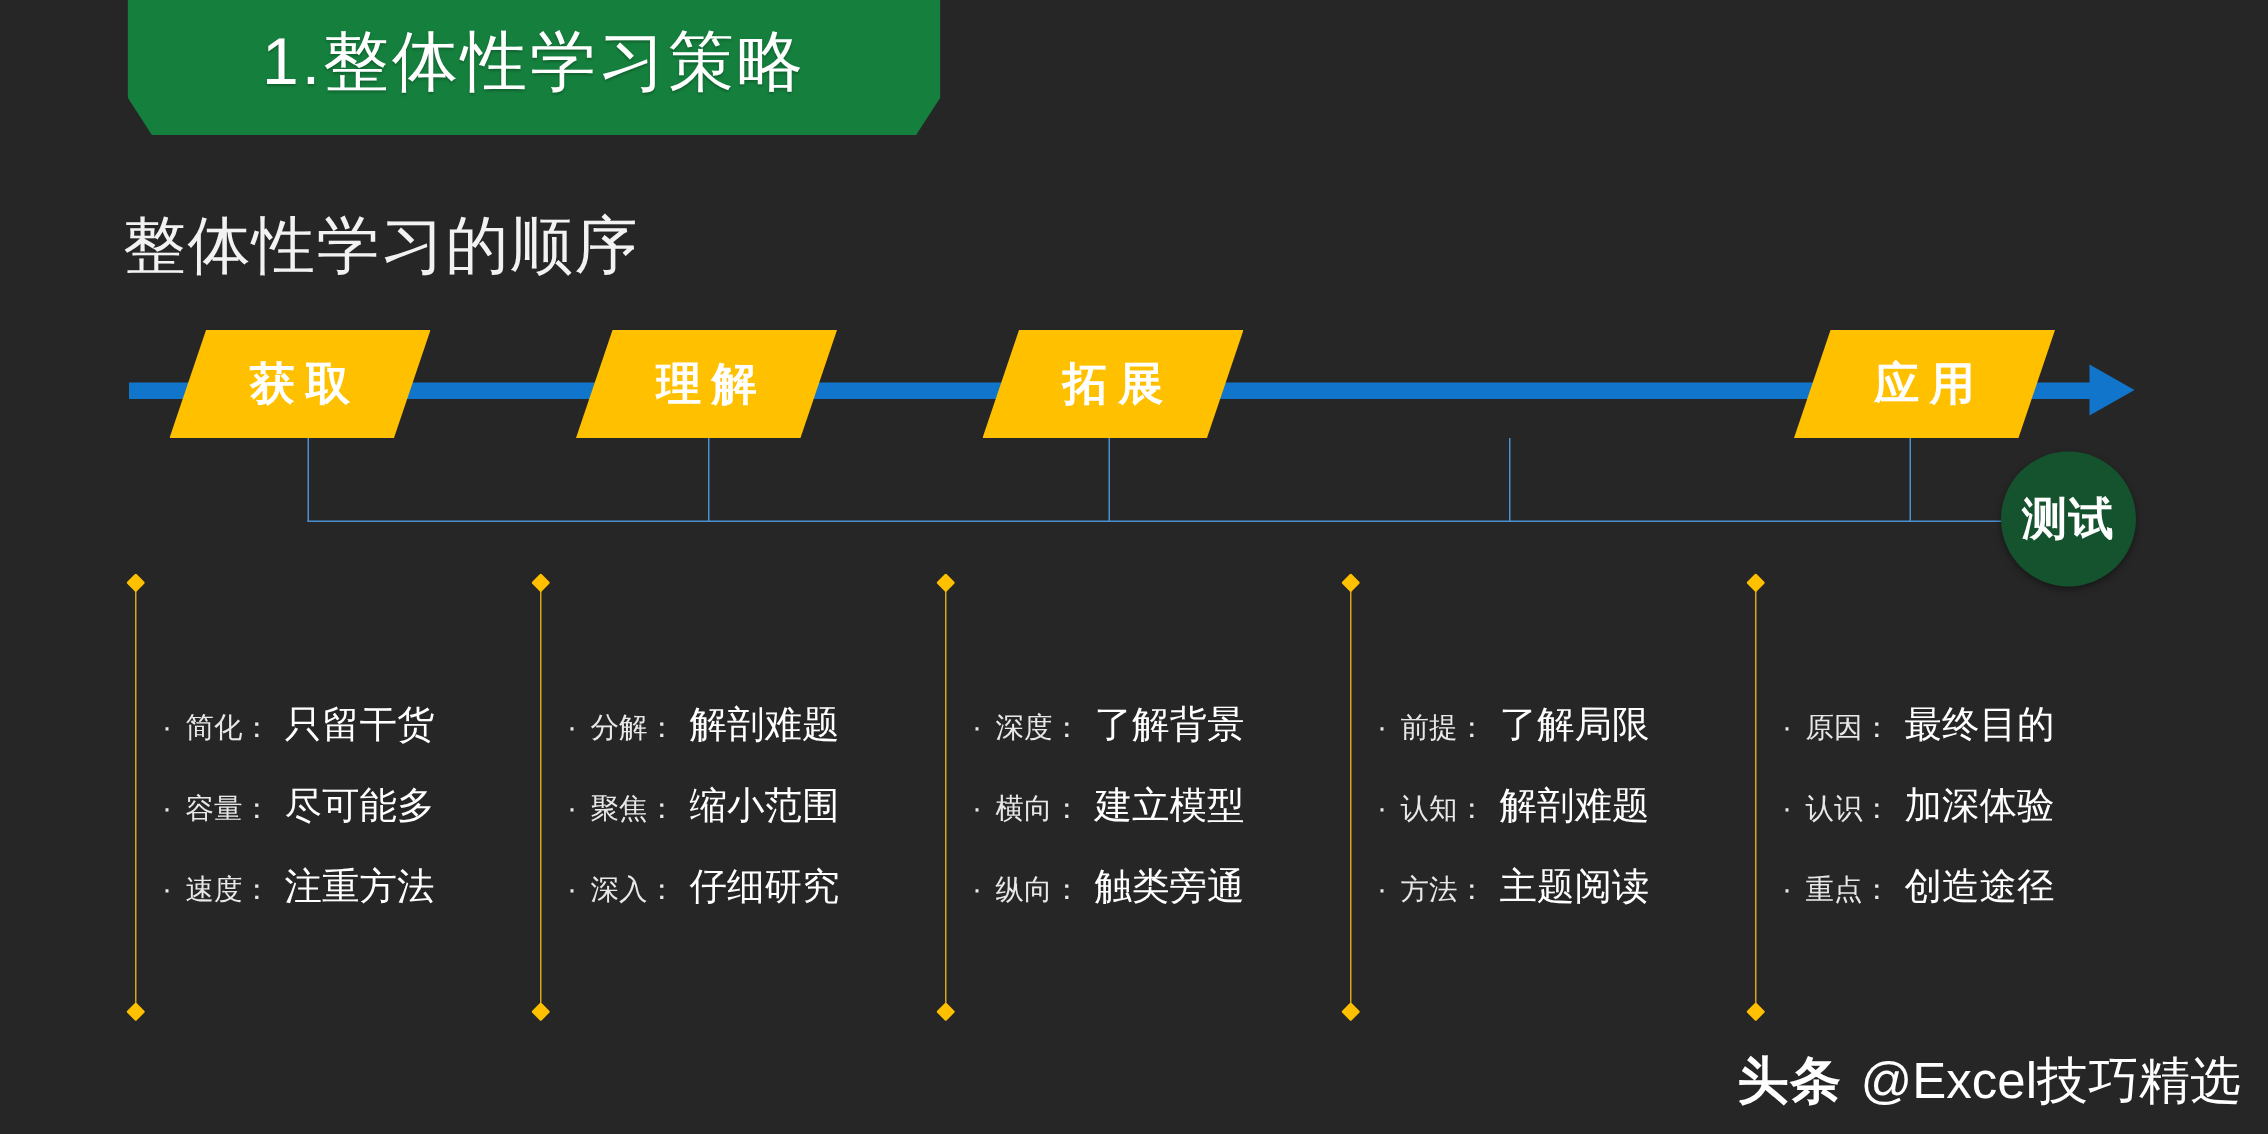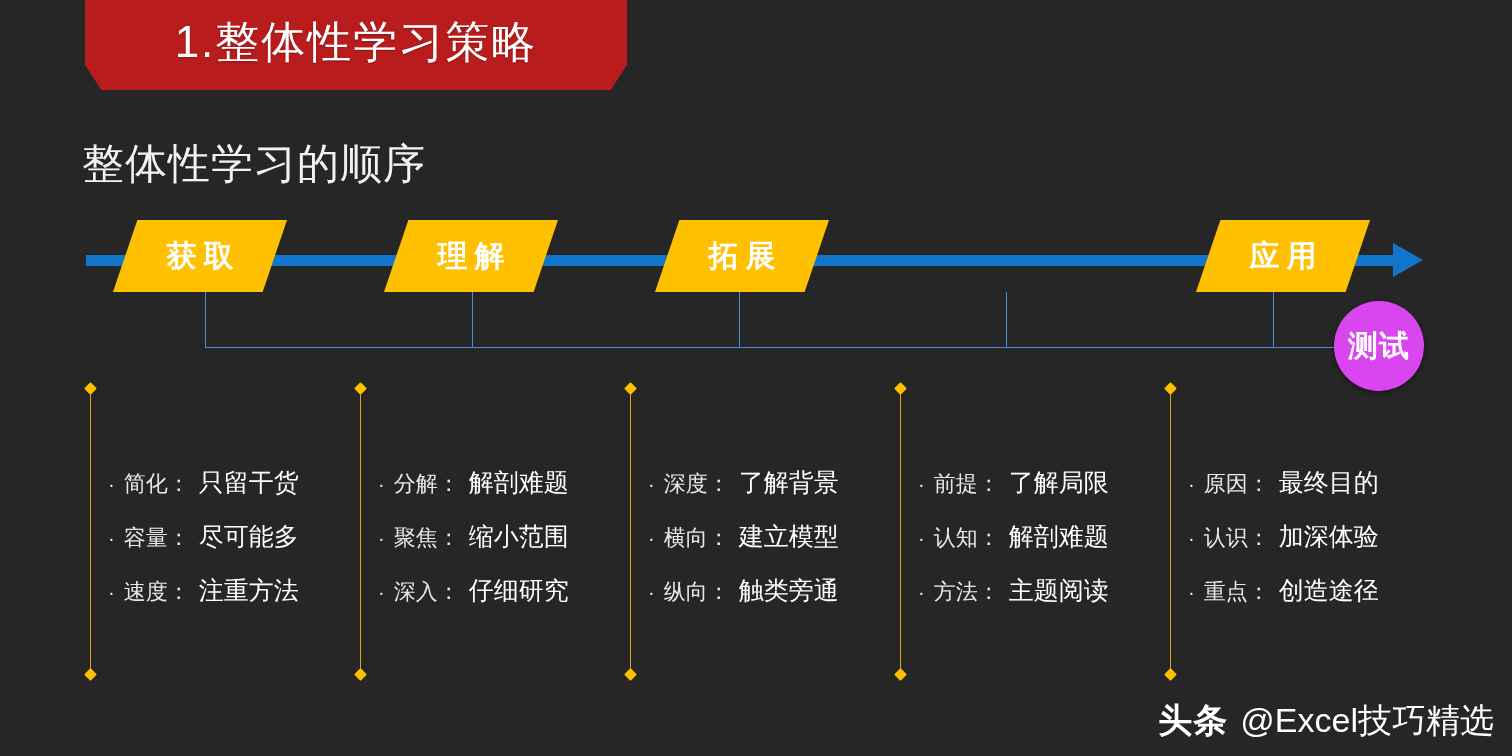--- a/index.html
+++ b/index.html
@@ -18,21 +18,21 @@
     overflow: hidden;
   }
 
   
   #title-banner {
     position: absolute;
     left: 85px;
     top: 0px;
     width: 542px;
     height: 90px;
-    background: #b91c1c;
+    background: #15803d;
     -webkit-clip-path: polygon(0 0, 100% 0, 100% 72%, 97% 100%, 3% 100%, 0 72%);
     clip-path: polygon(0 0, 100% 0, 100% 72%, 97% 100%, 3% 100%, 0 72%);
     display: flex;
     align-items: center;
     justify-content: center;
   }
   #title-banner .txt {
     color: #ffffff;
     font-size: 44px;
     letter-spacing: 2px;
@@ -135,21 +135,21 @@
   }
 
   
   #test-badge {
     position: absolute;
     left: 1334px;
     top: 301px;
     width: 90px;
     height: 90px;
     border-radius: 50%;
-    background: #d946ef;
+    background: #14532d;
     display: flex;
     align-items: center;
     justify-content: center;
     pointer-events: auto;
     cursor: default;
     box-shadow: 0 2px 5px rgba(0,0,0,0.4);
   }
   #test-badge .lbl {
     color: #ffffff;
     font-size: 30px;
@@ -202,21 +202,21 @@
     white-space: nowrap;
   }
   .bullet-dot {
     color: #e8e8e8;
     font-size: 20px;
     line-height: 1;
     margin-right: 9px;
   }
   .bullet-key {
     color: #e8e8e8;
-    font-size: 22px;
+    font-size: 19px;
   }
   .bullet-val {
     color: #ffffff;
     font-size: 25px;
     margin-left: 9px;
   }
 
   
   #watermark {
     position: absolute;

